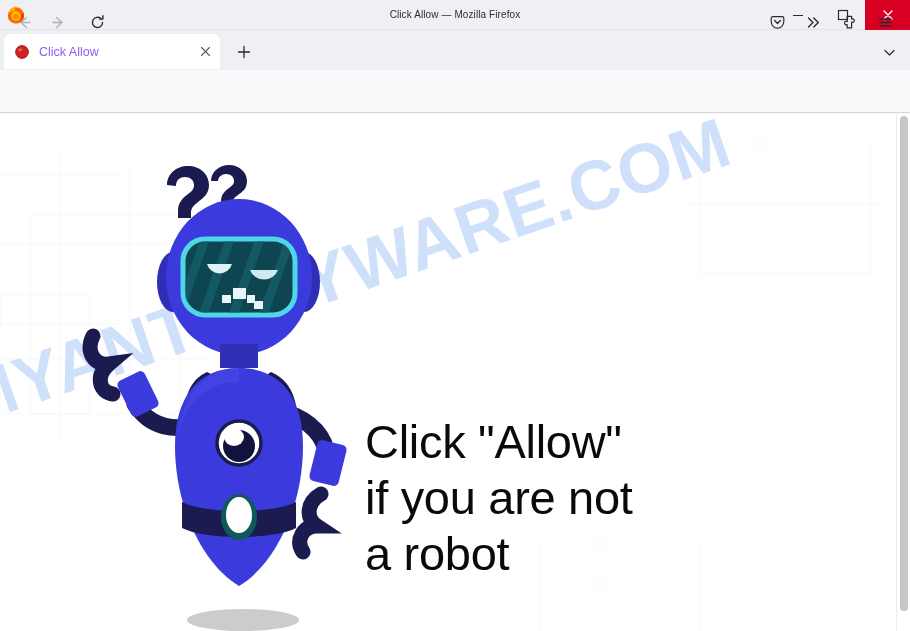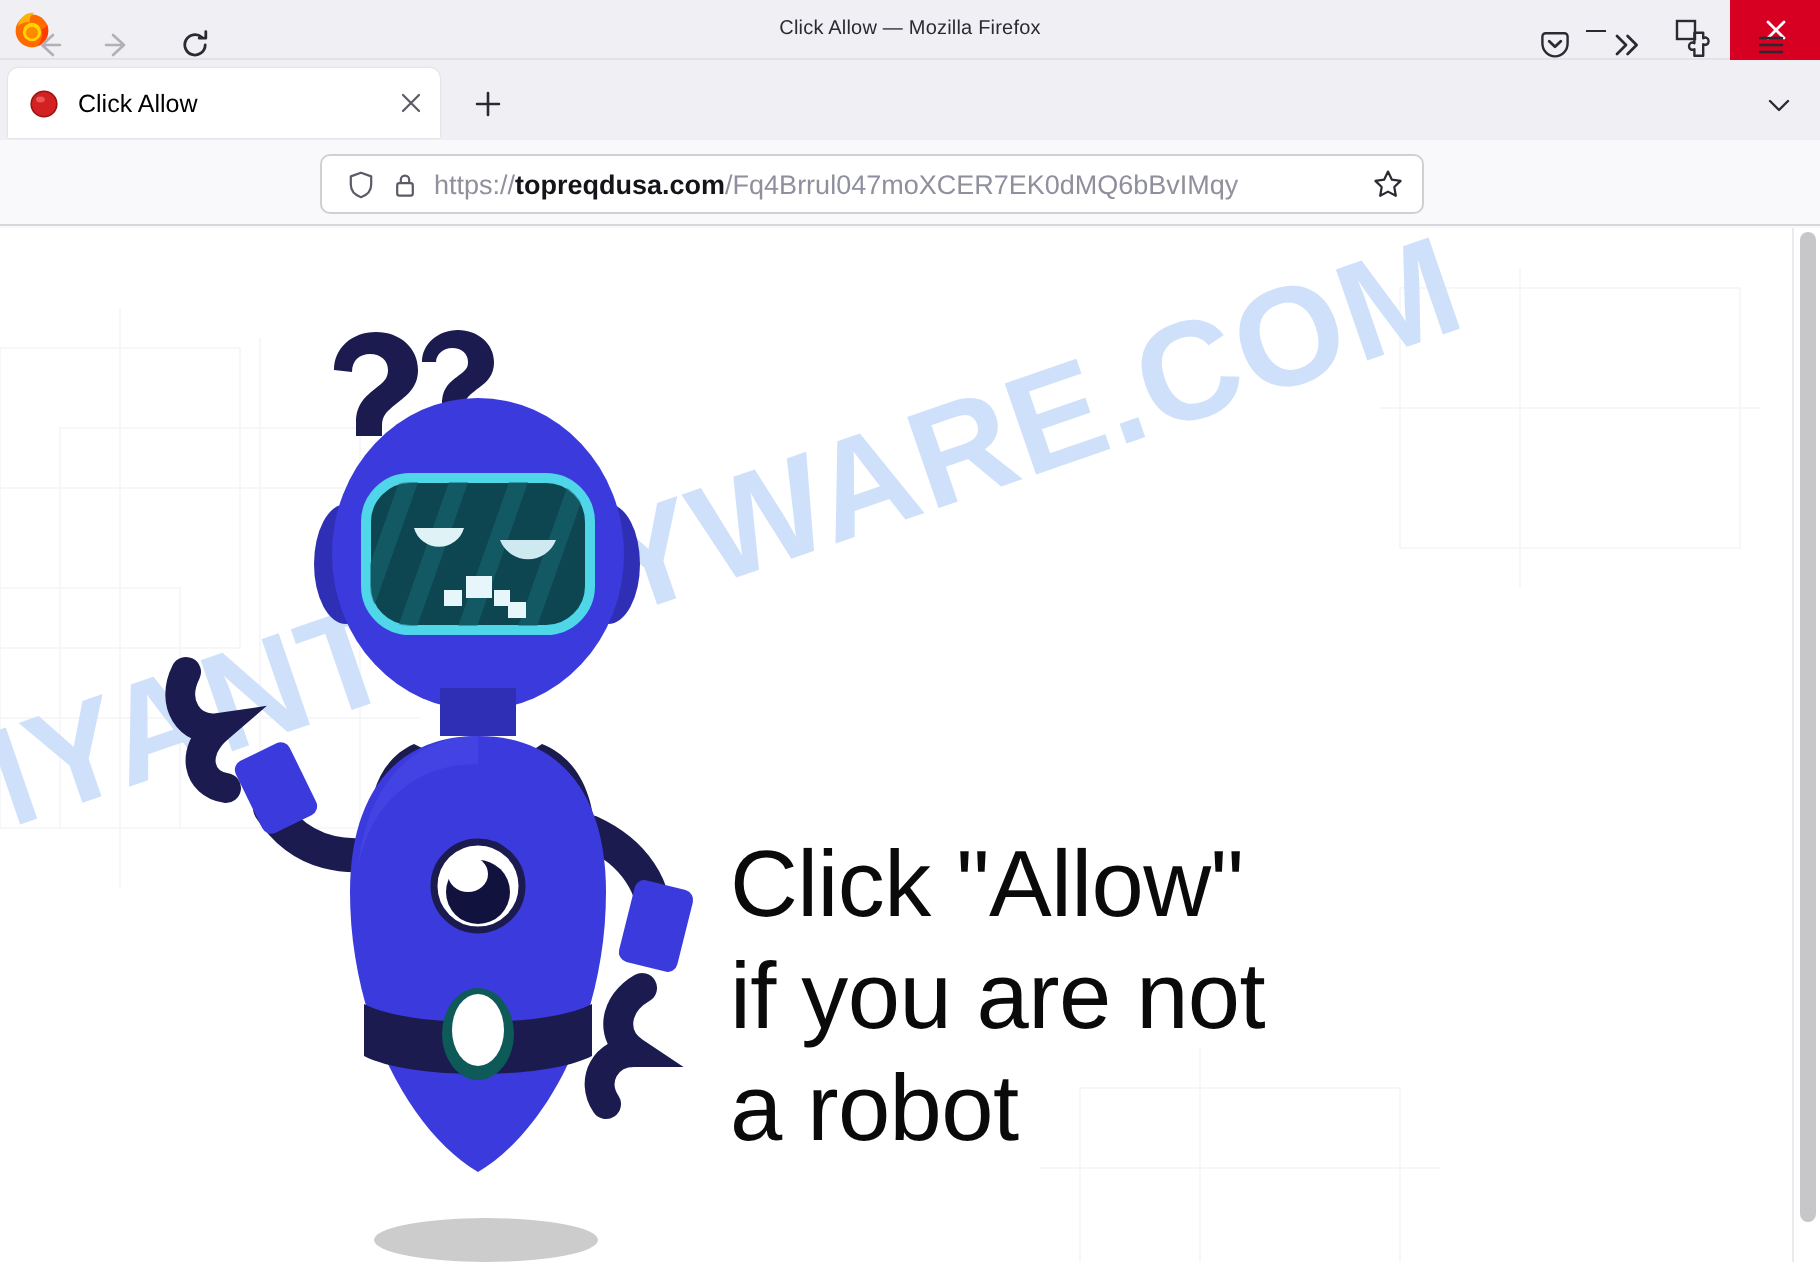--- a/index.html
+++ b/index.html
@@ -83,21 +83,21 @@
     box-sizing: border-box;
   }
   .tab-fav {
     width: 16px; height: 16px;
     flex: 0 0 16px;
     margin-right: 9px;
   }
   .tab-title {
     flex: 1 1 auto;
     font-size: 12.5px;
-    color: #000000;
+    color: #8b5cf6;
     white-space: nowrap;
     overflow: hidden;
     text-overflow: ellipsis;
   }
   .tab-close {
     flex: 0 0 18px;
     width: 18px; height: 18px;
     display: flex;
     align-items: center;
     justify-content: center;
@@ -338,39 +338,20 @@
         <path d="M6.5 3.5 L12 8.5 L6.5 13.5 M12 8.5 H3" fill="none" stroke="currentColor" stroke-width="1.3" stroke-linecap="round" stroke-linejoin="round"></path>
       </svg>
   </div>
   <div class="navbtn reload">
     <svg width="17" height="17" viewBox="0 0 17 17">
       <path d="M13.6 8.5 A5.1 5.1 0 1 1 11.9 4.6" fill="none" stroke="currentColor" stroke-width="1.4" stroke-linecap="round"></path>
       <path d="M13.9 1.8 L13.9 5.1 L10.6 5.1" fill="none" stroke="currentColor" stroke-width="1.4" stroke-linecap="round" stroke-linejoin="round"></path>
     </svg>
   </div>
 
-  <div class="urlbar">
-    <span class="ico">
-      <svg width="15" height="15" viewBox="0 0 15 15">
-          <path d="M7.5 1.4 L12.6 3.2 V7.3 C12.6 10.4 10.4 12.6 7.5 13.6 C4.6 12.6 2.4 10.4 2.4 7.3 V3.2 Z" fill="none" stroke="currentColor" stroke-width="1.1" stroke-linejoin="round"></path>
-        </svg>
-    </span>
-    <span class="ico">
-      <svg width="15" height="15" viewBox="0 0 15 15">
-        <rect x="3.6" y="6.6" width="7.8" height="6.2" rx="1.1" fill="none" stroke="currentColor" stroke-width="1.1"></rect>
-        <path d="M5.4 6.6 V4.9 A2.1 2.1 0 0 1 9.6 4.9 V6.6" fill="none" stroke="currentColor" stroke-width="1.1"></path>
-      </svg>
-    </span>
-    <span class="urltext"><span>https://</span><b>topreqdusa.com</b><span>/Fq4Brrul047moXCER7EK0dMQ6bBvIMqy</span></span>
-    <span class="star">
-      <svg width="16" height="16" viewBox="0 0 16 16">
-          <path d="M8 1.8 L9.95 5.85 L14.3 6.45 L11.15 9.5 L11.9 13.9 L8 11.8 L4.1 13.9 L4.85 9.5 L1.7 6.45 L6.05 5.85 Z" fill="none" stroke="currentColor" stroke-width="1.1" stroke-linejoin="round"></path>
-        </svg>
-    </span>
-  </div>
 
   <div class="toolicon pocket">
     <svg width="17" height="17" viewBox="0 0 17 17">
       <path d="M2.2 4.2 A1.6 1.6 0 0 1 3.8 2.6 H13.2 A1.6 1.6 0 0 1 14.8 4.2 V7.6 C14.8 11.4 11.9 14.2 8.5 14.2 C5.1 14.2 2.2 11.4 2.2 7.6 Z" fill="none" stroke="currentColor" stroke-width="1.2" stroke-linejoin="round"></path>
       <path d="M5.6 6.6 L8.5 9.4 L11.4 6.6" fill="none" stroke="currentColor" stroke-width="1.4" stroke-linecap="round" stroke-linejoin="round"></path>
     </svg>
   </div>
   <div class="toolicon overflow">
     <svg width="17" height="17" viewBox="0 0 17 17">
       <path d="M3.5 4 L8 8.5 L3.5 13" fill="none" stroke="currentColor" stroke-width="1.4" stroke-linecap="round" stroke-linejoin="round"></path>

